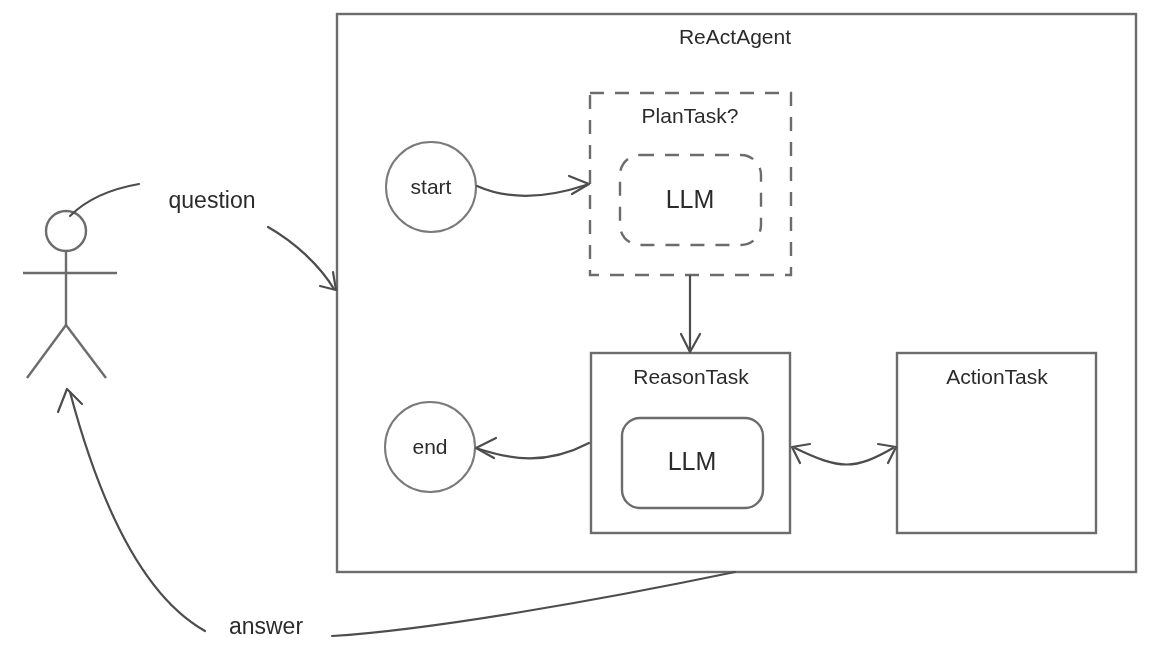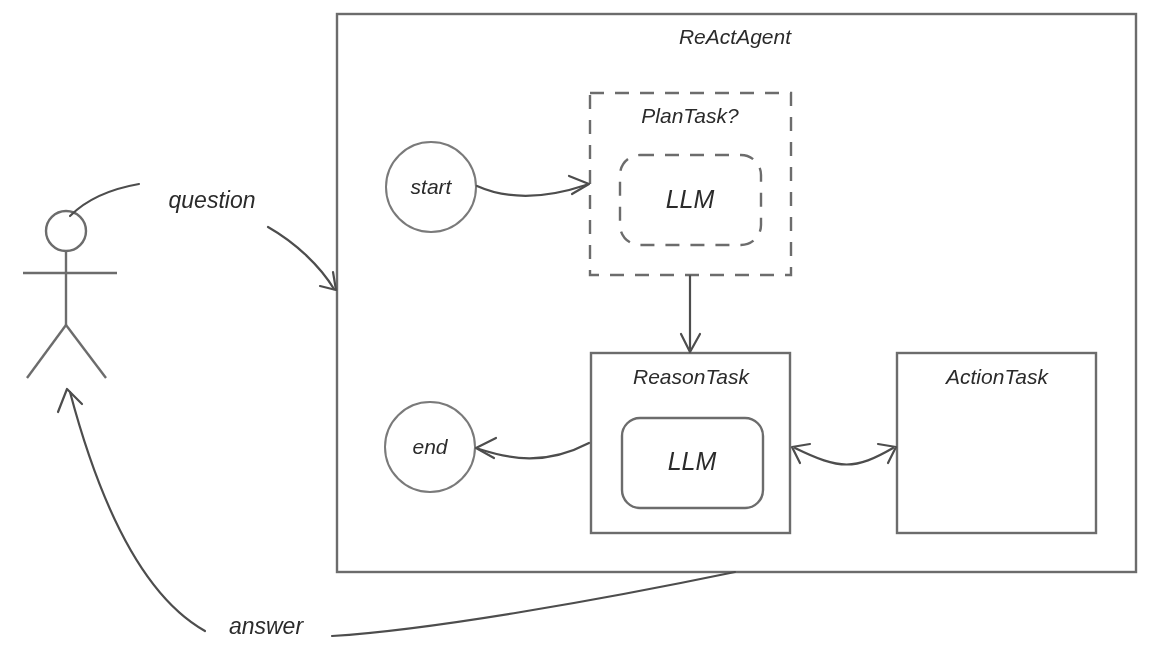--- a/index.html
+++ b/index.html
@@ -12,21 +12,20 @@
     width: 1152px;
     height: 656px;
     font-family: "Liberation Sans", sans-serif;
     overflow: hidden;
   }
   #diagram-root {
     position: relative;
     width: 1152px;
     height: 656px;
     background: #ffffff;
-    font-style: italic;
   }
   svg#diagram-svg {
     position: absolute;
     top: 0;
     left: 0;
     width: 1152px;
     height: 656px;
     display: block;
   }
   .dg-text {

